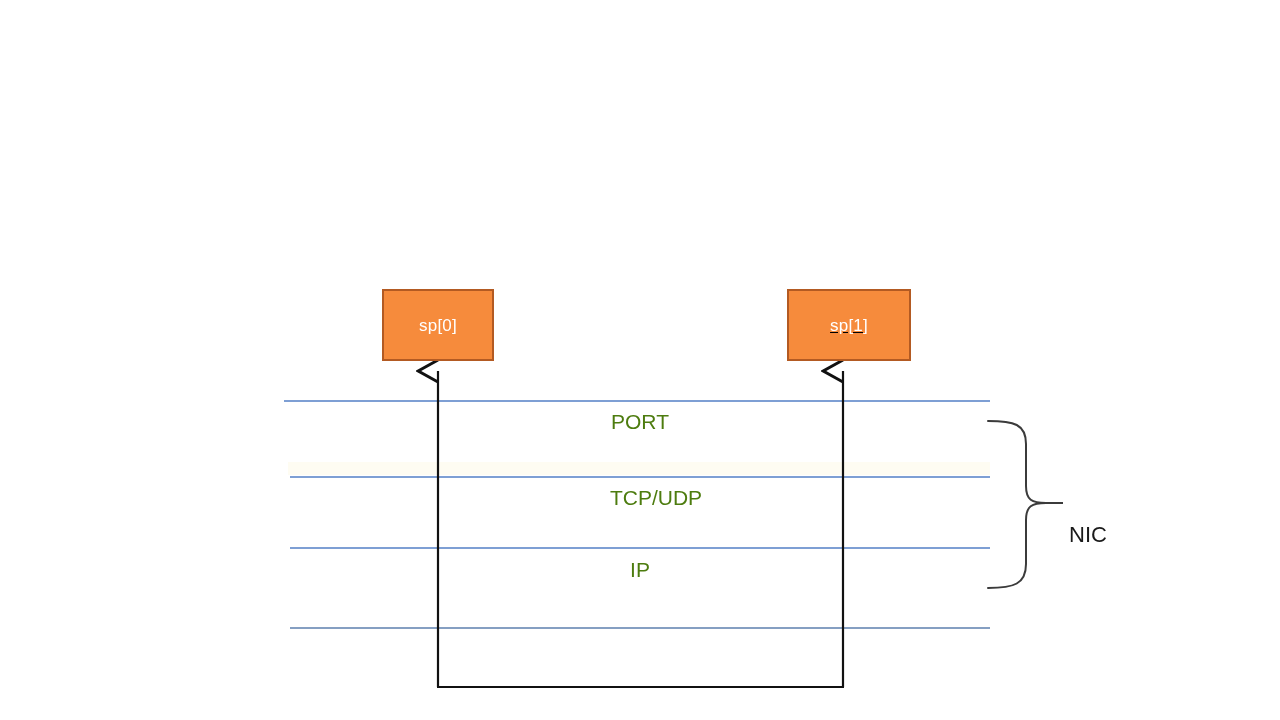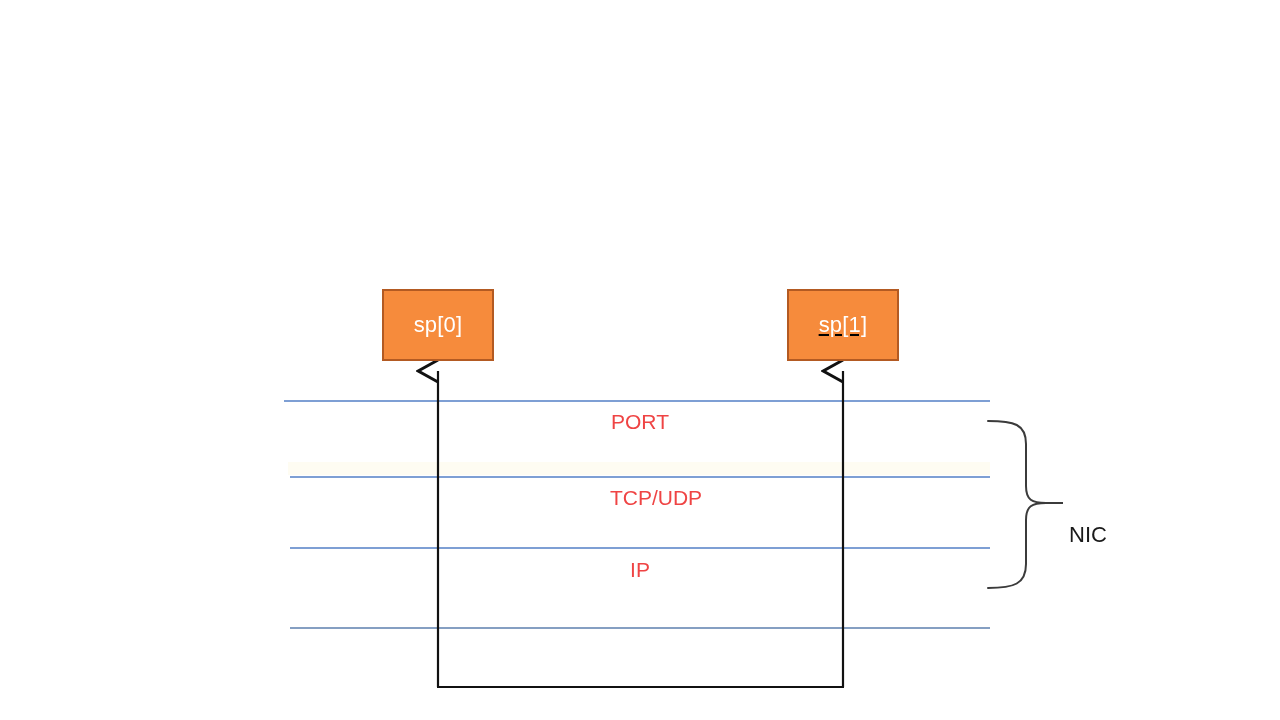--- a/index.html
+++ b/index.html
@@ -33,34 +33,34 @@
     position: absolute;
     box-sizing: border-box;
     background: #F68B3C;
     border: 2px solid #B35A22;
     display: flex;
     align-items: center;
     justify-content: center;
   }
   .node-box .node-label {
     color: #FFFFFF;
-    font-size: 22px;
+    font-size: 17px;
     font-family: "Liberation Sans", sans-serif;
     line-height: 1;
     letter-spacing: 0.2px;
   }
   #node-sp0 { left: 382px; top: 289px; width: 112px; height: 72px; }
-  #node-sp1 { left: 787px; top: 289px; width: 112px; height: 72px; text-decoration: underline; }
+  #node-sp1 { left: 787px; top: 289px; width: 124px; height: 72px; text-decoration: underline; }
 
   
   .layer-label {
     position: absolute;
     font-size: 21px;
     font-family: "Liberation Sans", sans-serif;
-    color: #ef4444;
+    color: #4d7c0f;
     line-height: 1;
     white-space: nowrap;
     transform: translate(-50%, -50%);
   }
   #layer-label-0 { left: 640px; top: 421px; }
   #layer-label-1 { left: 640px; top: 497px; margin-left: 16px; }
   #layer-label-2 { left: 640px; top: 569px; }
 
   
   #brace-label {

